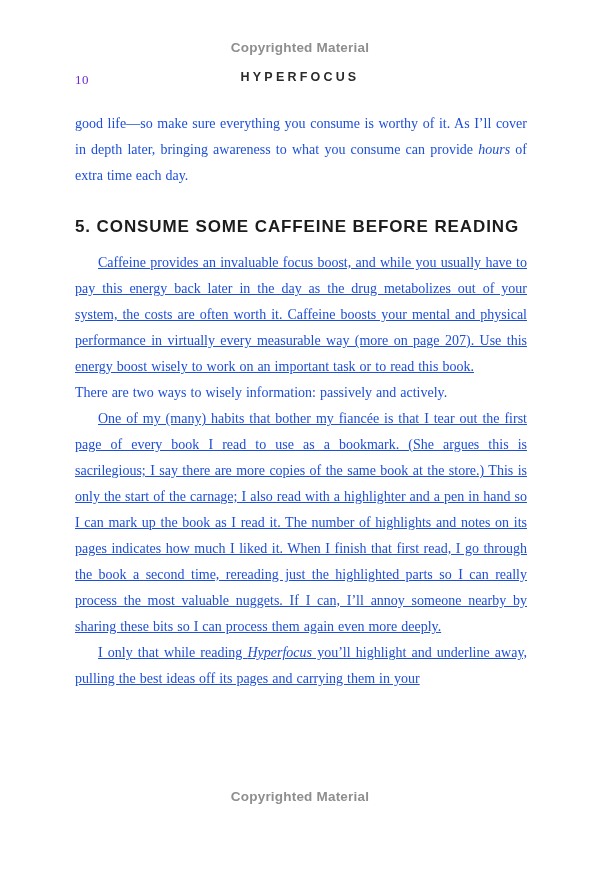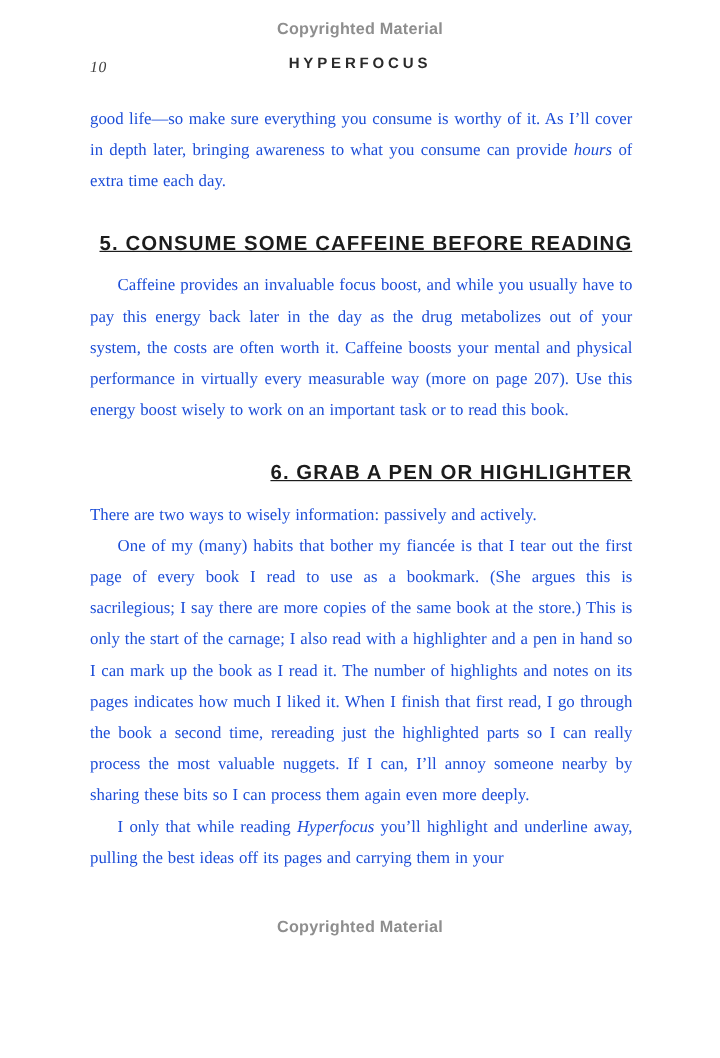--- a/index.html
+++ b/index.html
@@ -5,20 +5,21 @@
   html, body { margin: 0; padding: 0; background: #ffffff; }
   .page {
     position: relative;
     width: 600px;
     height: 794px;
     background: #ffffff;
     overflow: hidden;
     font-family: "Liberation Serif", serif;
     color: #303030;
     box-sizing: border-box;
+    margin-top: 24px;
   }
   .notice {
     text-align: center;
     font-family: "Liberation Sans", sans-serif;
     font-size: 13.5px;
     font-weight: 700;
     letter-spacing: 0.2px;
     color: #8e8e8e;
     line-height: 16px;
   }
@@ -34,22 +35,21 @@
     margin-top: 14px;
     height: 17px;
   }
   .page-number {
     position: absolute;
     left: 75px;
     top: 2px;
     font-family: "Liberation Serif", serif;
     font-size: 13px;
     letter-spacing: 0.5px;
-    color: #404040;
-    font-style: italic;
+    color: #6d28d9;
   }
   .running-head {
     text-align: center;
     font-family: "Liberation Sans", sans-serif;
     font-size: 12.5px;
     font-weight: 700;
     letter-spacing: 3.2px;
     color: #2a2a2a;
   }
   .body {
@@ -58,31 +58,30 @@
     overflow: hidden;
   }
   .para {
     margin: 0;
     font-size: 14px;
     line-height: 26px;
     text-align: justify;
     color: #1d4ed8;
     word-spacing: 0.5px;
   }
-  .para.indent { text-indent: 23px; }
+  .para.indent { text-indent: 23px; text-decoration: underline; }
   .section-heading {
     margin: 27px 0 13px 0;
     font-family: "Liberation Sans", sans-serif;
     font-size: 17px;
     font-weight: 700;
     letter-spacing: 0.9px;
-    text-align: right;
+    text-align: left;
     color: #1c1c1c;
     line-height: 21px;
-    text-decoration: underline;
   }
   em { font-style: italic; }
 </style>
 </head>
 <body>
 
 <div class="page">
 
   <div class="notice notice-top">Copyrighted Material</div>
 
@@ -93,21 +92,20 @@
 
   <div class="body">
 
     <p class="para"><span>good life—so make sure everything you consume is worthy of it. As I’ll cover in depth later, bringing awareness to what you consume can provide </span><em>hours</em><span> of extra time each day.</span></p>
 
     <h2 class="section-heading">5. CONSUME SOME CAFFEINE BEFORE READING</h2>
 
 
     <p class="para indent">Caffeine provides an invaluable focus boost, and while you usually have to pay this energy back later in the day as the drug metabolizes out of your system, the costs are often worth it. Caffeine boosts your mental and physical performance in virtually every measurable way (more on page 207). Use this energy boost wisely to work on an important task or to read this book.</p>
 
-    <h2 class="section-heading">6. GRAB A PEN OR HIGHLIGHTER</h2>
 
     <p class="para">There are two ways to wisely information: passively and actively.</p>
 
     <p class="para indent">One of my (many) habits that bother my fiancée is that I tear out the first page of every book I read to use as a bookmark. (She argues this is sacrilegious; I say there are more copies of the same book at the store.) This is only the start of the carnage; I also read with a highlighter and a pen in hand so I can mark up the book as I read it. The number of highlights and notes on its pages indicates how much I liked it. When I finish that first read, I go through the book a second time, rereading just the highlighted parts so I can really process the most valuable nuggets. If I can, I’ll annoy someone nearby by sharing these bits so I can process them again even more deeply.</p>
 
     <p class="para indent"><span>I only that while reading </span><em>Hyperfocus</em><span> you’ll highlight and underline away, pulling the best ideas off its pages and carrying them in your</span></p>
 
   </div>
 
   <div class="notice notice-bottom">Copyrighted Material</div>

